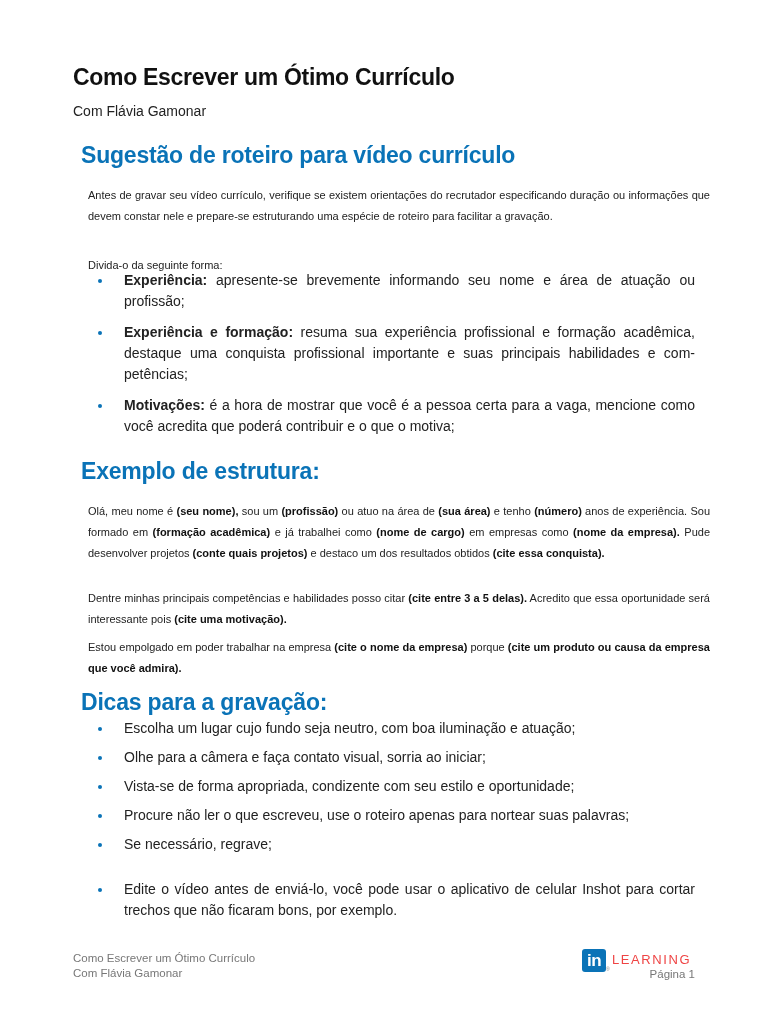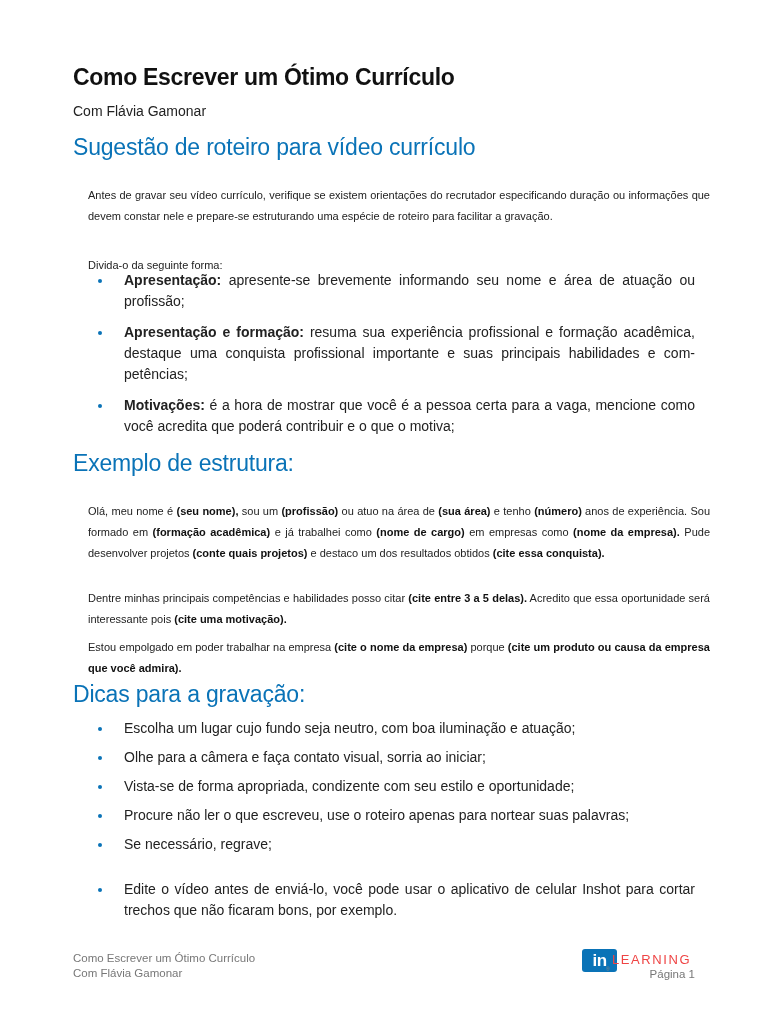--- a/index.html
+++ b/index.html
@@ -11,22 +11,22 @@
   .doc-title {
     position: absolute; top: 64px; left: 0;
     font-size: 23px; font-weight: bold; color: #111111; letter-spacing: -0.3px;
     margin: 0; white-space: nowrap;
   }
   .doc-subtitle {
     position: absolute; top: 103px; left: 0; font-size: 14px; color: #222;
     margin: 0;
   }
   .section-heading {
-    position: absolute; left: 0; margin: 0;
-    font-size: 23px; font-weight: normal; color: #0a73b7; letter-spacing: -0.2px;
+    position: absolute; left: 0; margin: 8px;
+    font-size: 23px; font-weight: bold; color: #0a73b7; letter-spacing: -0.2px;
     white-space: nowrap;
   }
   .para {
     position: absolute; left: 0; width: 622px; margin: 15px;
     font-size: 11px; line-height: 21px; color: #222; text-align: justify;
   }
   .para b { color: #111; }
   .bullets {
     position: absolute; left: 0; width: 622px; margin: 0; padding: 0; list-style: none;
   }
@@ -36,21 +36,21 @@
   }
   .bullets li .dot {
     position: absolute; left: 25px; top: 9px; width: 4px; height: 4px;
     border-radius: 50%; background: #0a73b7;
   }
   .footer-left {
     position: absolute; left: 73px; top: 951px; font-size: 11.5px; line-height: 15px; color: #777;
   }
   .footer-right { position: absolute; right: 73px; top: 948px; width: 120px; height: 40px; }
   .li-logo {
-    position: absolute; left: 7px; top: 1px; width: 35px; height: 23px;
+    position: absolute; left: 7px; top: 1px; width: 24px; height: 23px;
     background: #0a73b7; border-radius: 3px; color: #fff;
     font-weight: bold; font-size: 17px; line-height: 24px; text-align: center;
     letter-spacing: -0.5px;
   }
   .li-reg { position: absolute; left: 31px; top: 18px; font-size: 5px; color: #888; }
   .li-learning {
     position: absolute; left: 37px; top: 4px; font-size: 13px; letter-spacing: 1.6px; color: #ef4444;
   }
   .page-num {
     position: absolute; right: 0; top: 20px; font-size: 11.5px; color: #777; text-align: right;
@@ -60,22 +60,22 @@
 <body>
 
 <div class="page">
   <h1 class="doc-title">Como Escrever um Ótimo Currículo</h1>
   <p class="doc-subtitle">Com Flávia Gamonar</p>
 
   <h2 class="section-heading" style="top:134px">Sugestão de roteiro para vídeo currículo</h2>
   <p class="para" style="top:170px"><span>Antes de gravar seu vídeo currículo, verifique se existem orientações do recrutador especifican­do duração ou informações que devem constar nele e prepare-se estruturando uma espécie de roteiro para facilitar a gravação.</span></p>
   <p class="para" style="top:240px"><span>Divida-o da seguinte forma:</span></p>
   <ul class="bullets" style="top:270px">
-    <li style="margin-bottom:10px"><span class="dot"></span><span><b>Apresentação:</b><span> apresente-se brevemente informando seu nome e área de atuação ou profissão;</span></span></li>
-    <li style="margin-bottom:10px"><span class="dot"></span><span><b>Apresentação e formação:</b><span> resuma sua experiência profissional e formação acadêmica, destaque uma conquista profissional importante e suas principais habilidades e com­petências;</span></span></li>
+    <li style="margin-bottom:10px"><span class="dot"></span><span><b>Experiência:</b><span> apresente-se brevemente informando seu nome e área de atuação ou profissão;</span></span></li>
+    <li style="margin-bottom:10px"><span class="dot"></span><span><b>Experiência e formação:</b><span> resuma sua experiência profissional e formação acadêmica, destaque uma conquista profissional importante e suas principais habilidades e com­petências;</span></span></li>
     <li><span class="dot"></span><span><b>Motivações:</b><span> é a hora de mostrar que você é a pessoa certa para a vaga, mencione como você acredita que poderá contribuir e o que o motiva;</span></span></li>
   </ul>
 
   <h2 class="section-heading" style="top:450px">Exemplo de estrutura:</h2>
   <p class="para" style="top:486px"><span>Olá, meu nome é </span><b>(seu nome),</b><span> sou um </span><b>(profissão)</b><span> ou atuo na área de </span><b>(sua área)</b><span> e tenho </span><b>(nú­mero)</b><span> anos de experiência. Sou formado em </span><b>(formação acadêmica)</b><span> e já trabalhei como </span><b>(nome de cargo)</b><span> em empresas como </span><b>(nome da empresa).</b><span> Pude desenvolver projetos </span><b>(conte quais projetos)</b><span> e destaco um dos resultados obtidos </span><b>(cite essa conquista).</b></p>
   <p class="para" style="top:573px"><span>Dentre minhas principais competências e habilidades posso citar </span><b>(cite entre 3 a 5 delas).</b><span> Acre­dito que essa oportunidade será interessante pois </span><b>(cite uma motivação).</b></p>
   <p class="para" style="top:622px"><span>Estou empolgado em poder trabalhar na empresa </span><b>(cite o nome da empresa)</b><span> porque </span><b>(cite um produto ou causa da empresa que você admira).</b></p>
 
   <h2 class="section-heading" style="top:681px">Dicas para a gravação:</h2>
   <ul class="bullets" style="top:718px">

